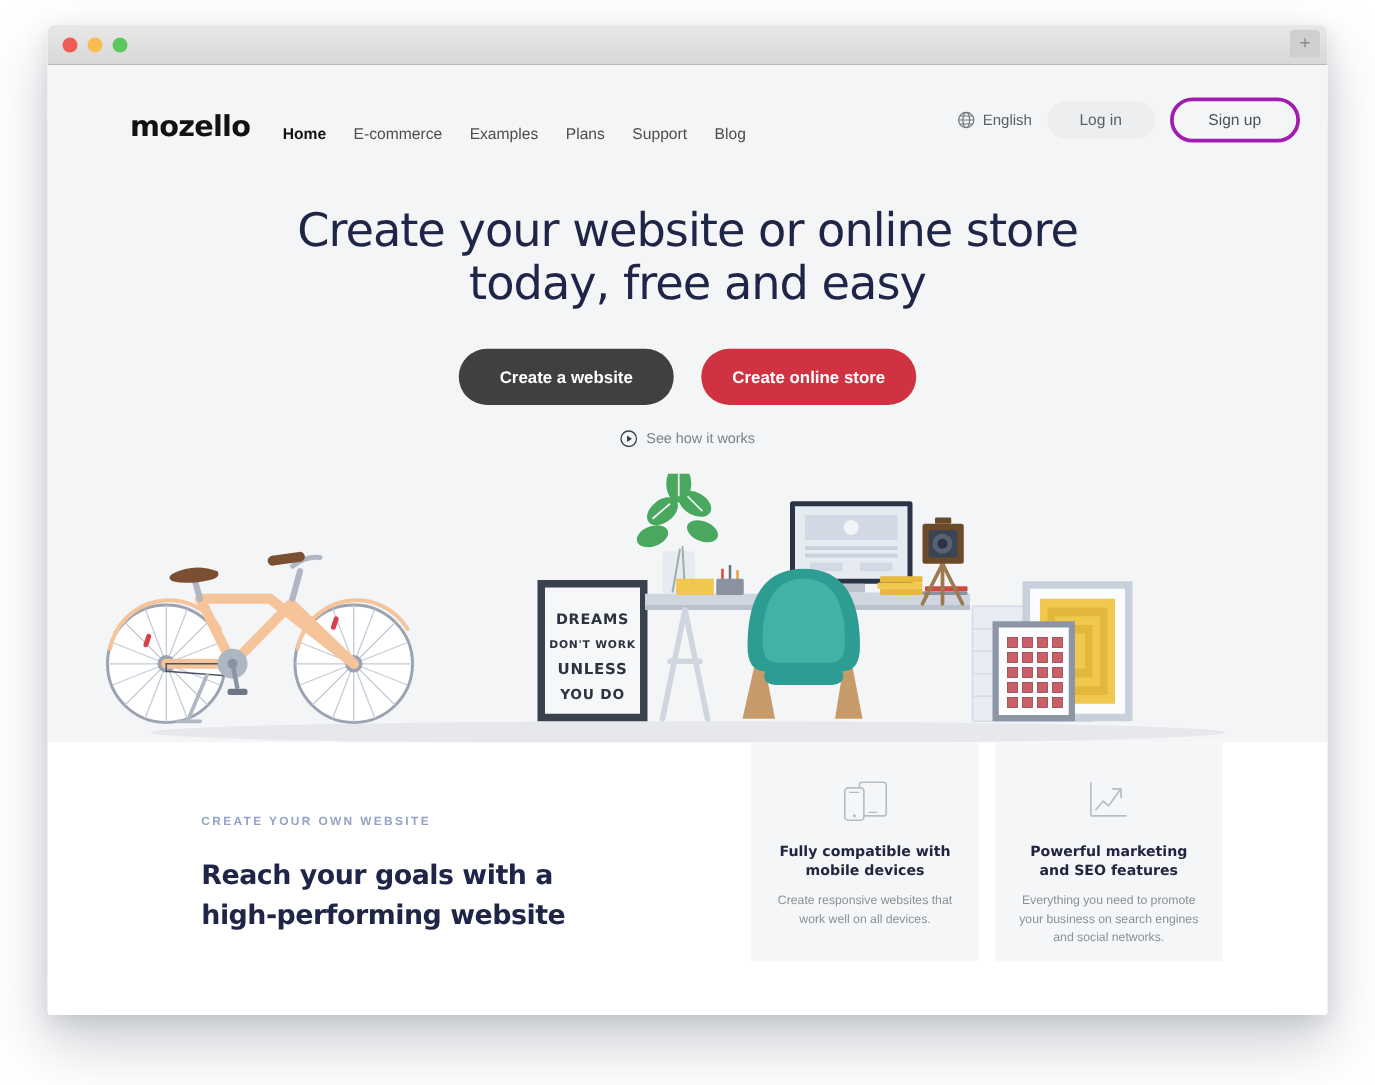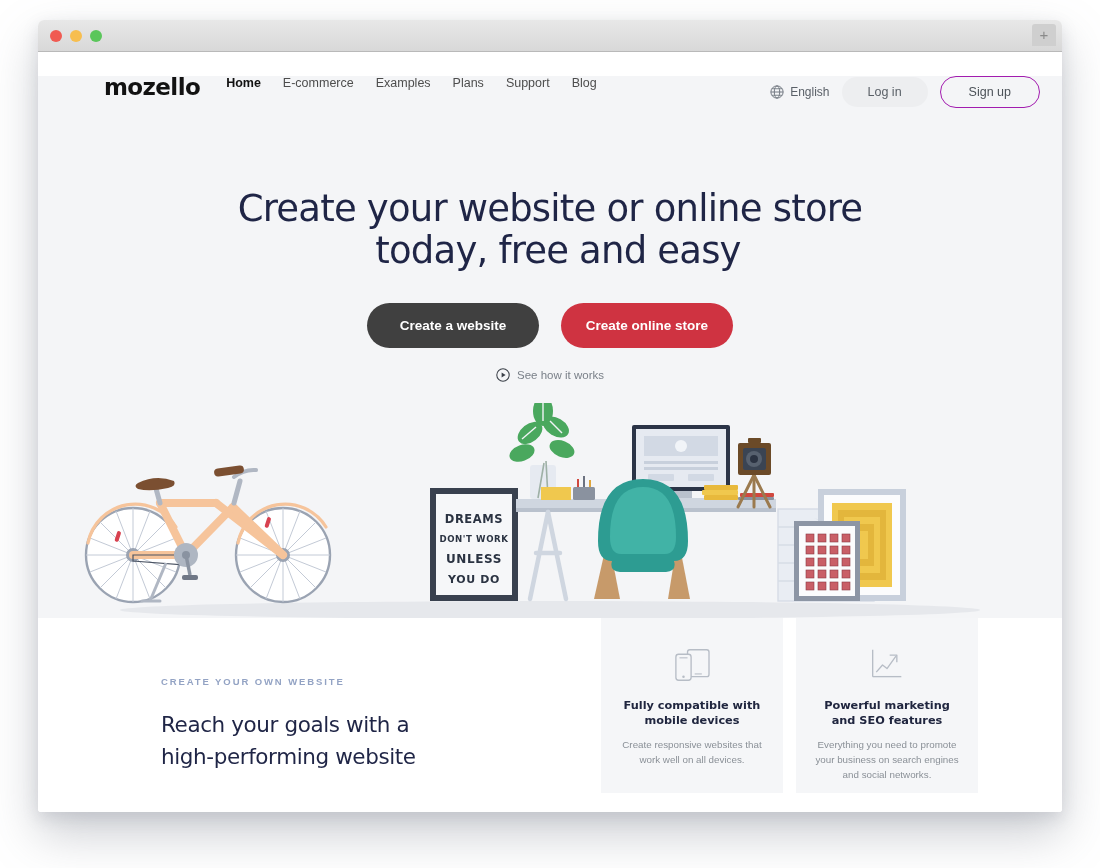--- a/index.html
+++ b/index.html
@@ -102,23 +102,22 @@
     position: relative;
     height: 542px;
     background: #f4f5f7;
   }
 
   
   .site-header {
     position: relative;
     height: 62px;
     display: flex;
-    align-items: flex-start;
+    align-items: flex-end;
     padding: 0 22px 0 66px;
-    margin-top: 24px;
   }
 
   .logo {
     font-family: "DejaVu Sans", sans-serif;
     font-size: 23px;
     font-weight: 700;
     letter-spacing: -0.6px;
     color: #121212;
     margin-right: 26px;
     line-height: 1;
@@ -157,21 +156,21 @@
     border: none;
     font-family: "Liberation Sans", sans-serif;
     cursor: pointer;
   }
   .btn-signup {
     padding: 8px 28px;
     border-radius: 18px;
     background: transparent;
     color: #4c5258;
     font-size: 12.5px;
-    border: 1px solid #a21caf;
+    border: 3px solid #a21caf;
     font-family: "Liberation Sans", sans-serif;
     cursor: pointer;
   }
 
   
   .hero-copy { text-align: center; padding-top: 50px; }
 
   .hero-title {
     font-family: "DejaVu Sans", sans-serif;
     font-size: 37px;
@@ -246,21 +245,21 @@
     font-size: 9.5px;
     letter-spacing: 1.9px;
     color: #93a3c4;
     font-weight: 600;
     text-transform: uppercase;
   }
   .section-title {
     margin-top: 22px;
     font-family: "DejaVu Sans", sans-serif;
     font-size: 21.5px;
-    font-weight: 400;
+    font-weight: 700;
     line-height: 1.47;
     color: #1f2546;
     letter-spacing: -0.4px;
   }
 
   .feature-cards {
     position: absolute;
     left: 563px;
     top: 0;
     display: flex;

